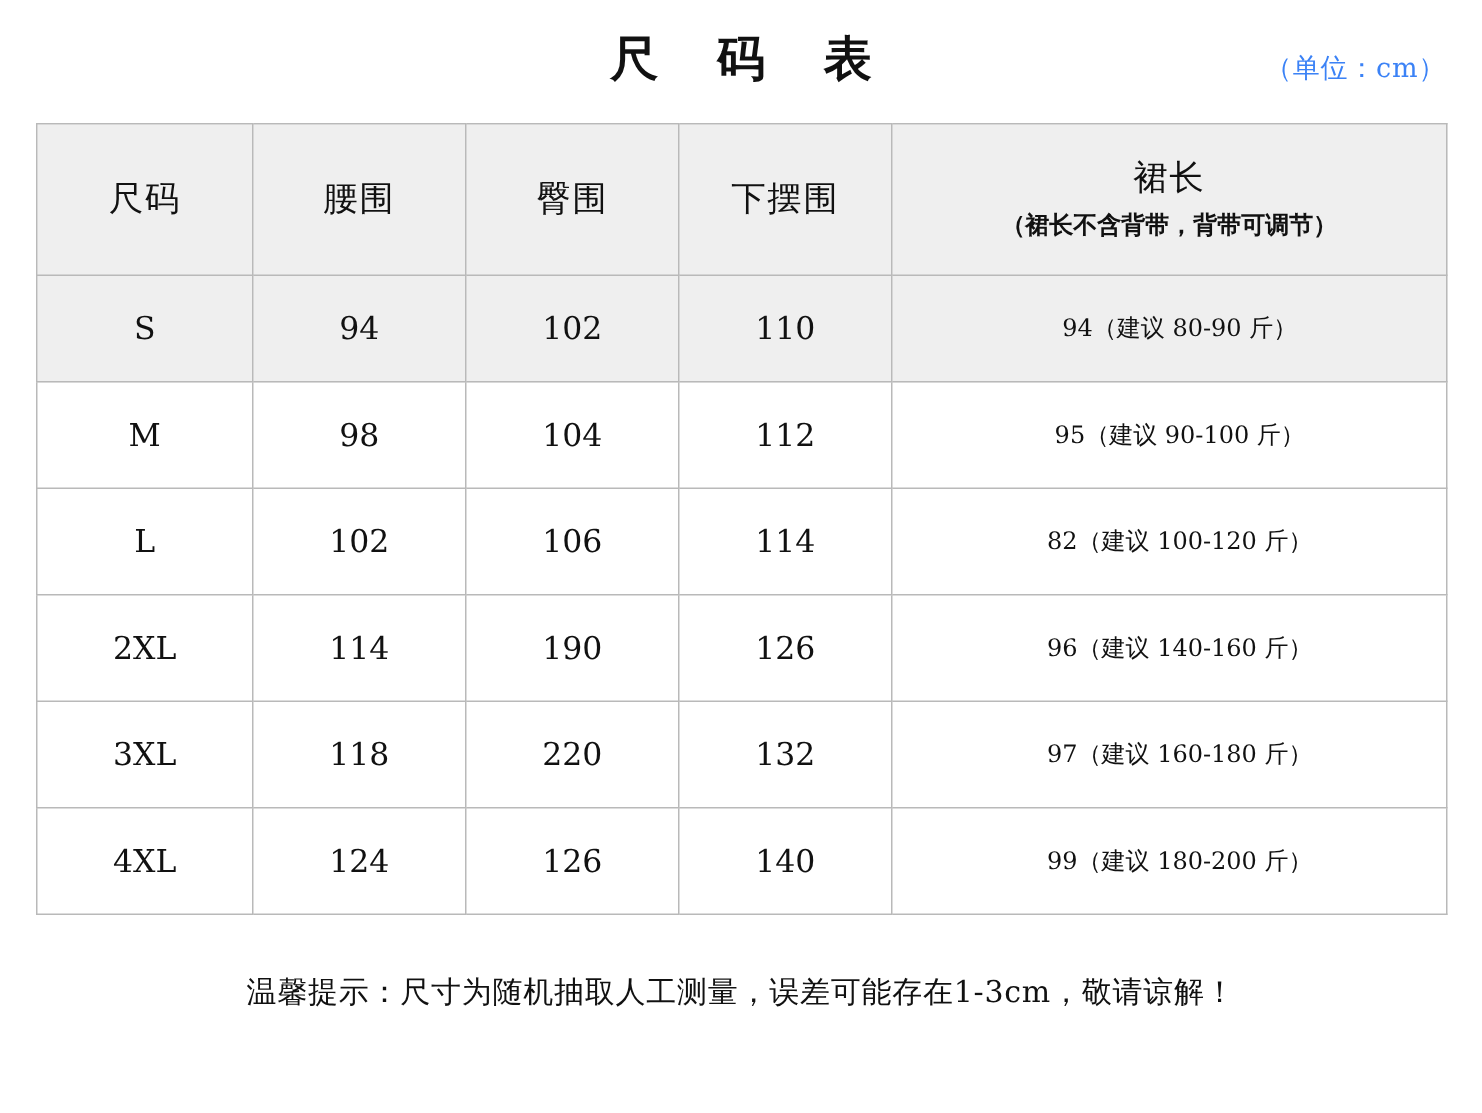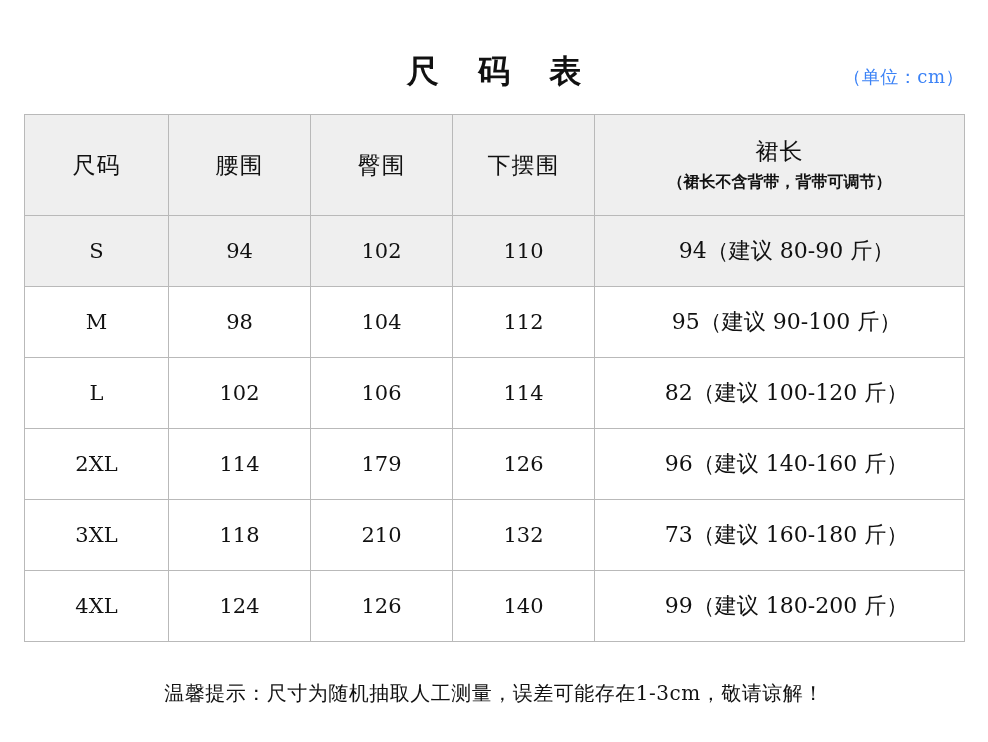--- a/index.html
+++ b/index.html
@@ -12,21 +12,20 @@
     background: #ffffff;
     font-family: "DejaVu Serif", "Liberation Serif", serif;
     color: #1a1a1a;
     overflow: hidden;
   }
   .page {
     position: relative;
     width: 988px;
     height: 602px;
     box-sizing: border-box;
-    margin-top: 32px;
   }
   .title-row {
     position: relative;
     height: 82px;
   }
   .doc-title {
     position: absolute;
     left: 0;
     right: 0;
     top: 18px;
@@ -85,21 +84,21 @@
     font-size: 21px;
     padding: 2px;
   }
   tbody tr.shaded td {
     background: #efefef;
   }
   tbody tr td.size-cell {
     font-size: 21px;
   }
   tbody td.len-cell {
-    font-size: 22px;
+    font-size: 16px;
     padding-left: 16px;
   }
   .col-size { width: 144px; }
   .col-waist { width: 142px; }
   .col-hip { width: 142px; }
   .col-hem { width: 142px; }
   .col-len { width: 370px; }
   .footer-note {
     margin-top: 38px;
     text-align: center;
@@ -165,30 +164,30 @@
         <tr>
           <td class="size-cell">L</td>
           <td>102</td>
           <td>106</td>
           <td>114</td>
           <td class="len-cell">82（建议 100-120 斤）</td>
         </tr>
         <tr>
           <td class="size-cell">2XL</td>
           <td>114</td>
-          <td>179</td>
+          <td>190</td>
           <td>126</td>
           <td class="len-cell">96（建议 140-160 斤）</td>
         </tr>
         <tr>
           <td class="size-cell">3XL</td>
           <td>118</td>
-          <td>210</td>
+          <td>220</td>
           <td>132</td>
-          <td class="len-cell">73（建议 160-180 斤）</td>
+          <td class="len-cell">97（建议 160-180 斤）</td>
         </tr>
         <tr>
           <td class="size-cell">4XL</td>
           <td>124</td>
           <td>126</td>
           <td>140</td>
           <td class="len-cell">99（建议 180-200 斤）</td>
         </tr>
       </tbody>
     </table>

